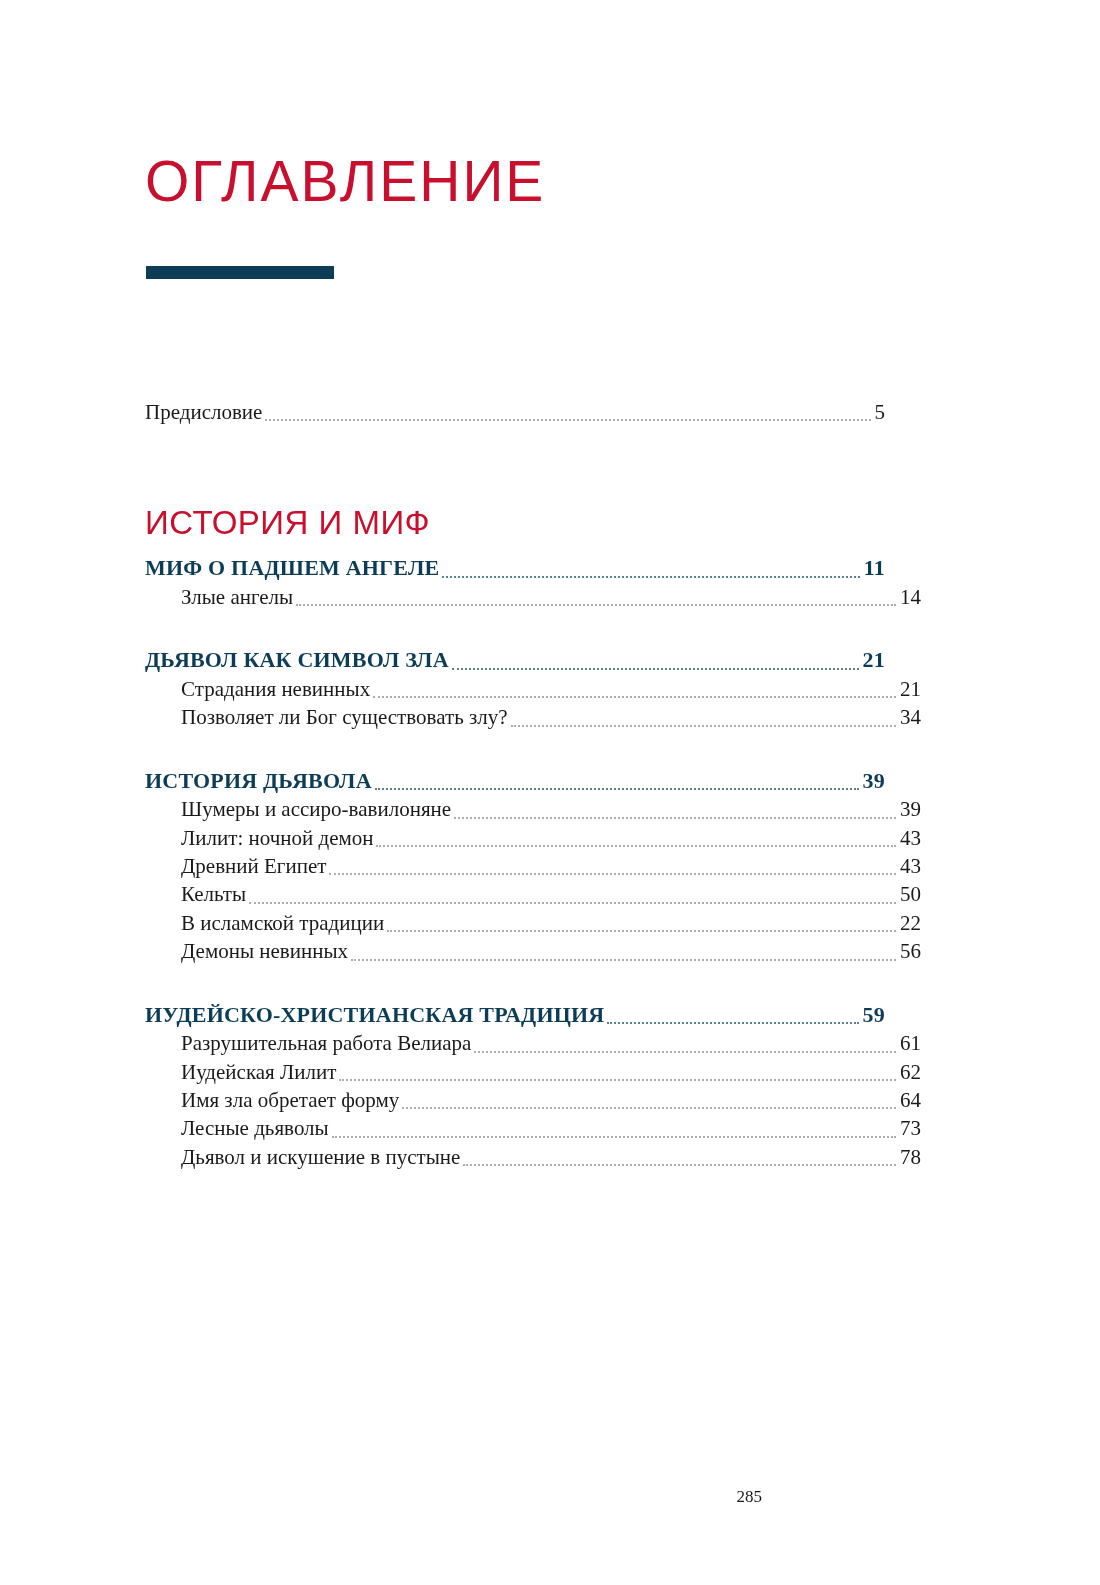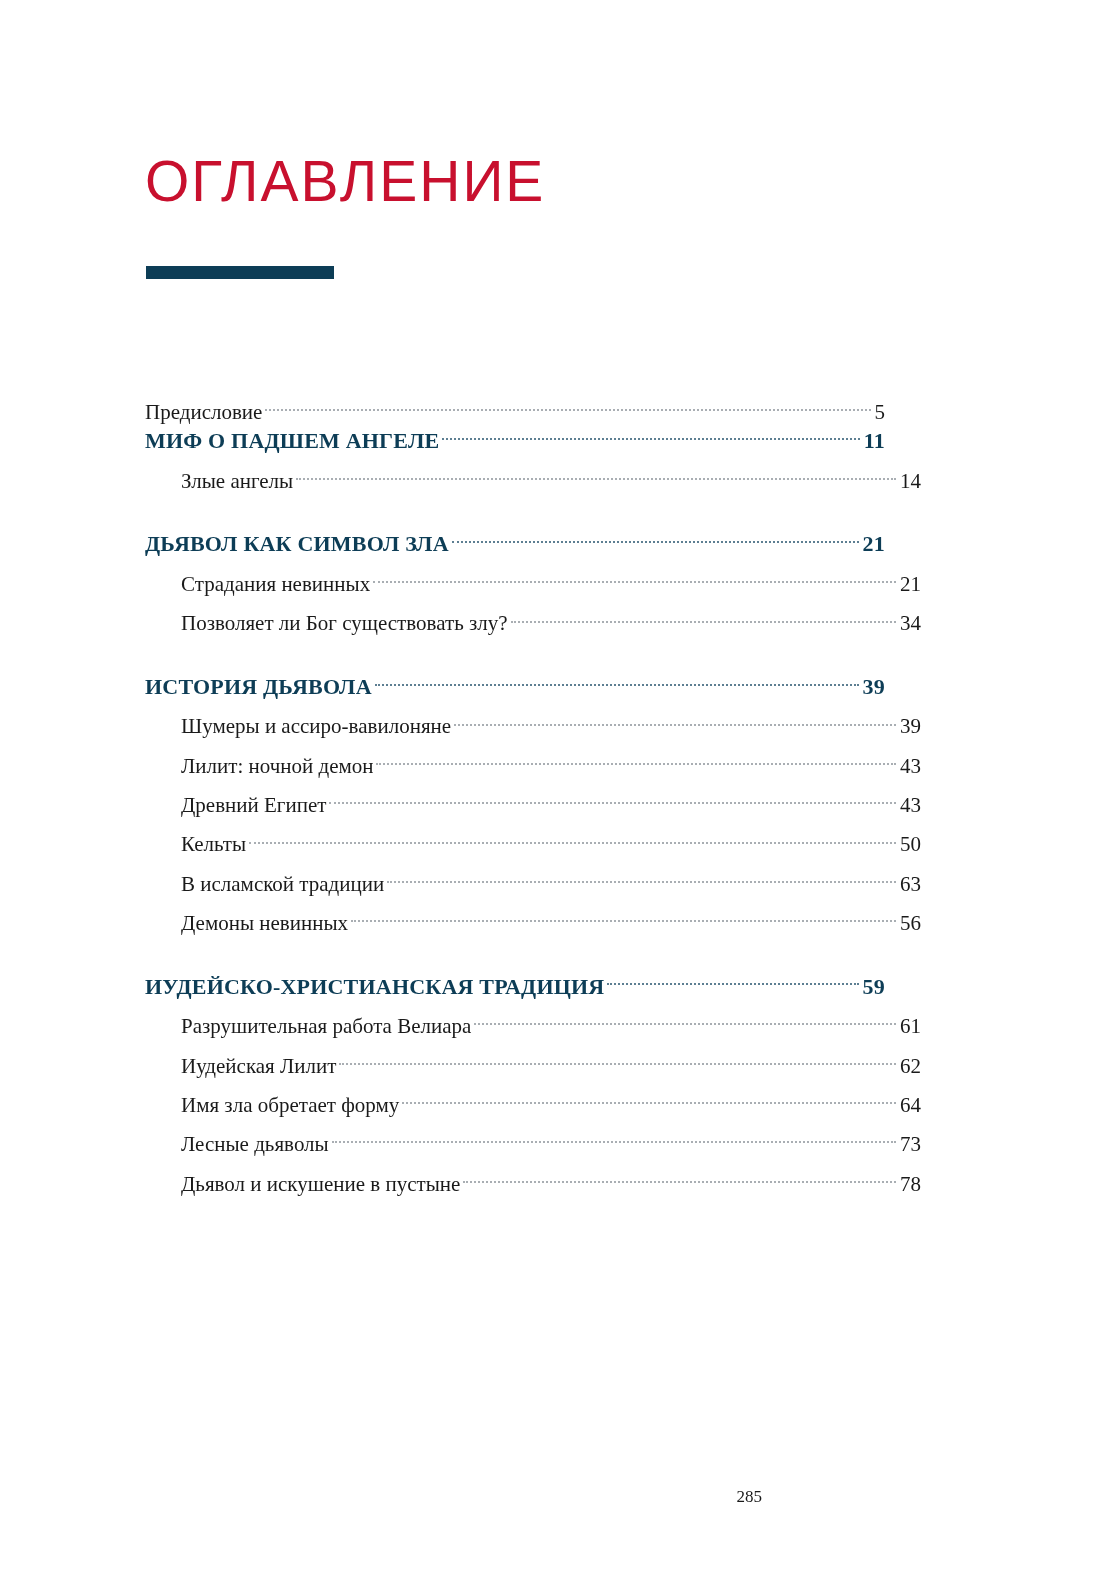--- a/index.html
+++ b/index.html
@@ -45,21 +45,21 @@
   .content {
     position: absolute;
     left: 145px;
     top: 398px;
     width: 740px;
   }
 
   
   .row {
     display: flex;
-    align-items: center;
+    align-items: flex-end;
     width: 100%;
     line-height: 1.35;
   }
   .row .label {
     white-space: nowrap;
   }
   .row .dots {
     flex: 1 1 auto;
     border-bottom: 2px dotted #9aa0a6;
     margin: 0 2px 5px 3px;
@@ -98,21 +98,20 @@
     letter-spacing: 0.2px;
     margin-top: 0;
   }
   .chapter .dots { border-bottom-color: #5d7f92; }
 
   
   .sub {
     font-size: 21px;
     color: #1a1a1a;
     padding-left: 36px;
-    margin-top: 11px;
   }
   .sub .dots { border-bottom-color: #a9aeb3; }
 
   .group { margin-top: 34px; }
   .group:first-of-type { margin-top: 0; }
 
   .folio {
     position: absolute;
     right: 118px;
     bottom: 78px;
@@ -130,20 +129,21 @@
   <div class="rule"></div>
 
   <div class="content">
 
     <div class="row preface">
       <span class="label">Предисловие</span>
       <span class="dots"></span>
       <span class="page-no">5</span>
     </div>
 
+    <div class="part-title">ИСТОРИЯ И МИФ</div>
 
     <div class="group" style="margin-top:0;">
       <div class="row chapter">
         <span class="label">МИФ О ПАДШЕМ АНГЕЛЕ</span>
         <span class="dots"></span>
         <span class="page-no">11</span>
       </div>
       <div class="row sub">
         <span class="label">Злые ангелы</span>
         <span class="dots"></span>
@@ -191,21 +191,21 @@
         <span class="page-no">43</span>
       </div>
       <div class="row sub">
         <span class="label">Кельты</span>
         <span class="dots"></span>
         <span class="page-no">50</span>
       </div>
       <div class="row sub">
         <span class="label">В исламской традиции</span>
         <span class="dots"></span>
-        <span class="page-no">63</span>
+        <span class="page-no">22</span>
       </div>
       <div class="row sub">
         <span class="label">Демоны невинных</span>
         <span class="dots"></span>
         <span class="page-no">56</span>
       </div>
     </div>
 
     <div class="group">
       <div class="row chapter">

